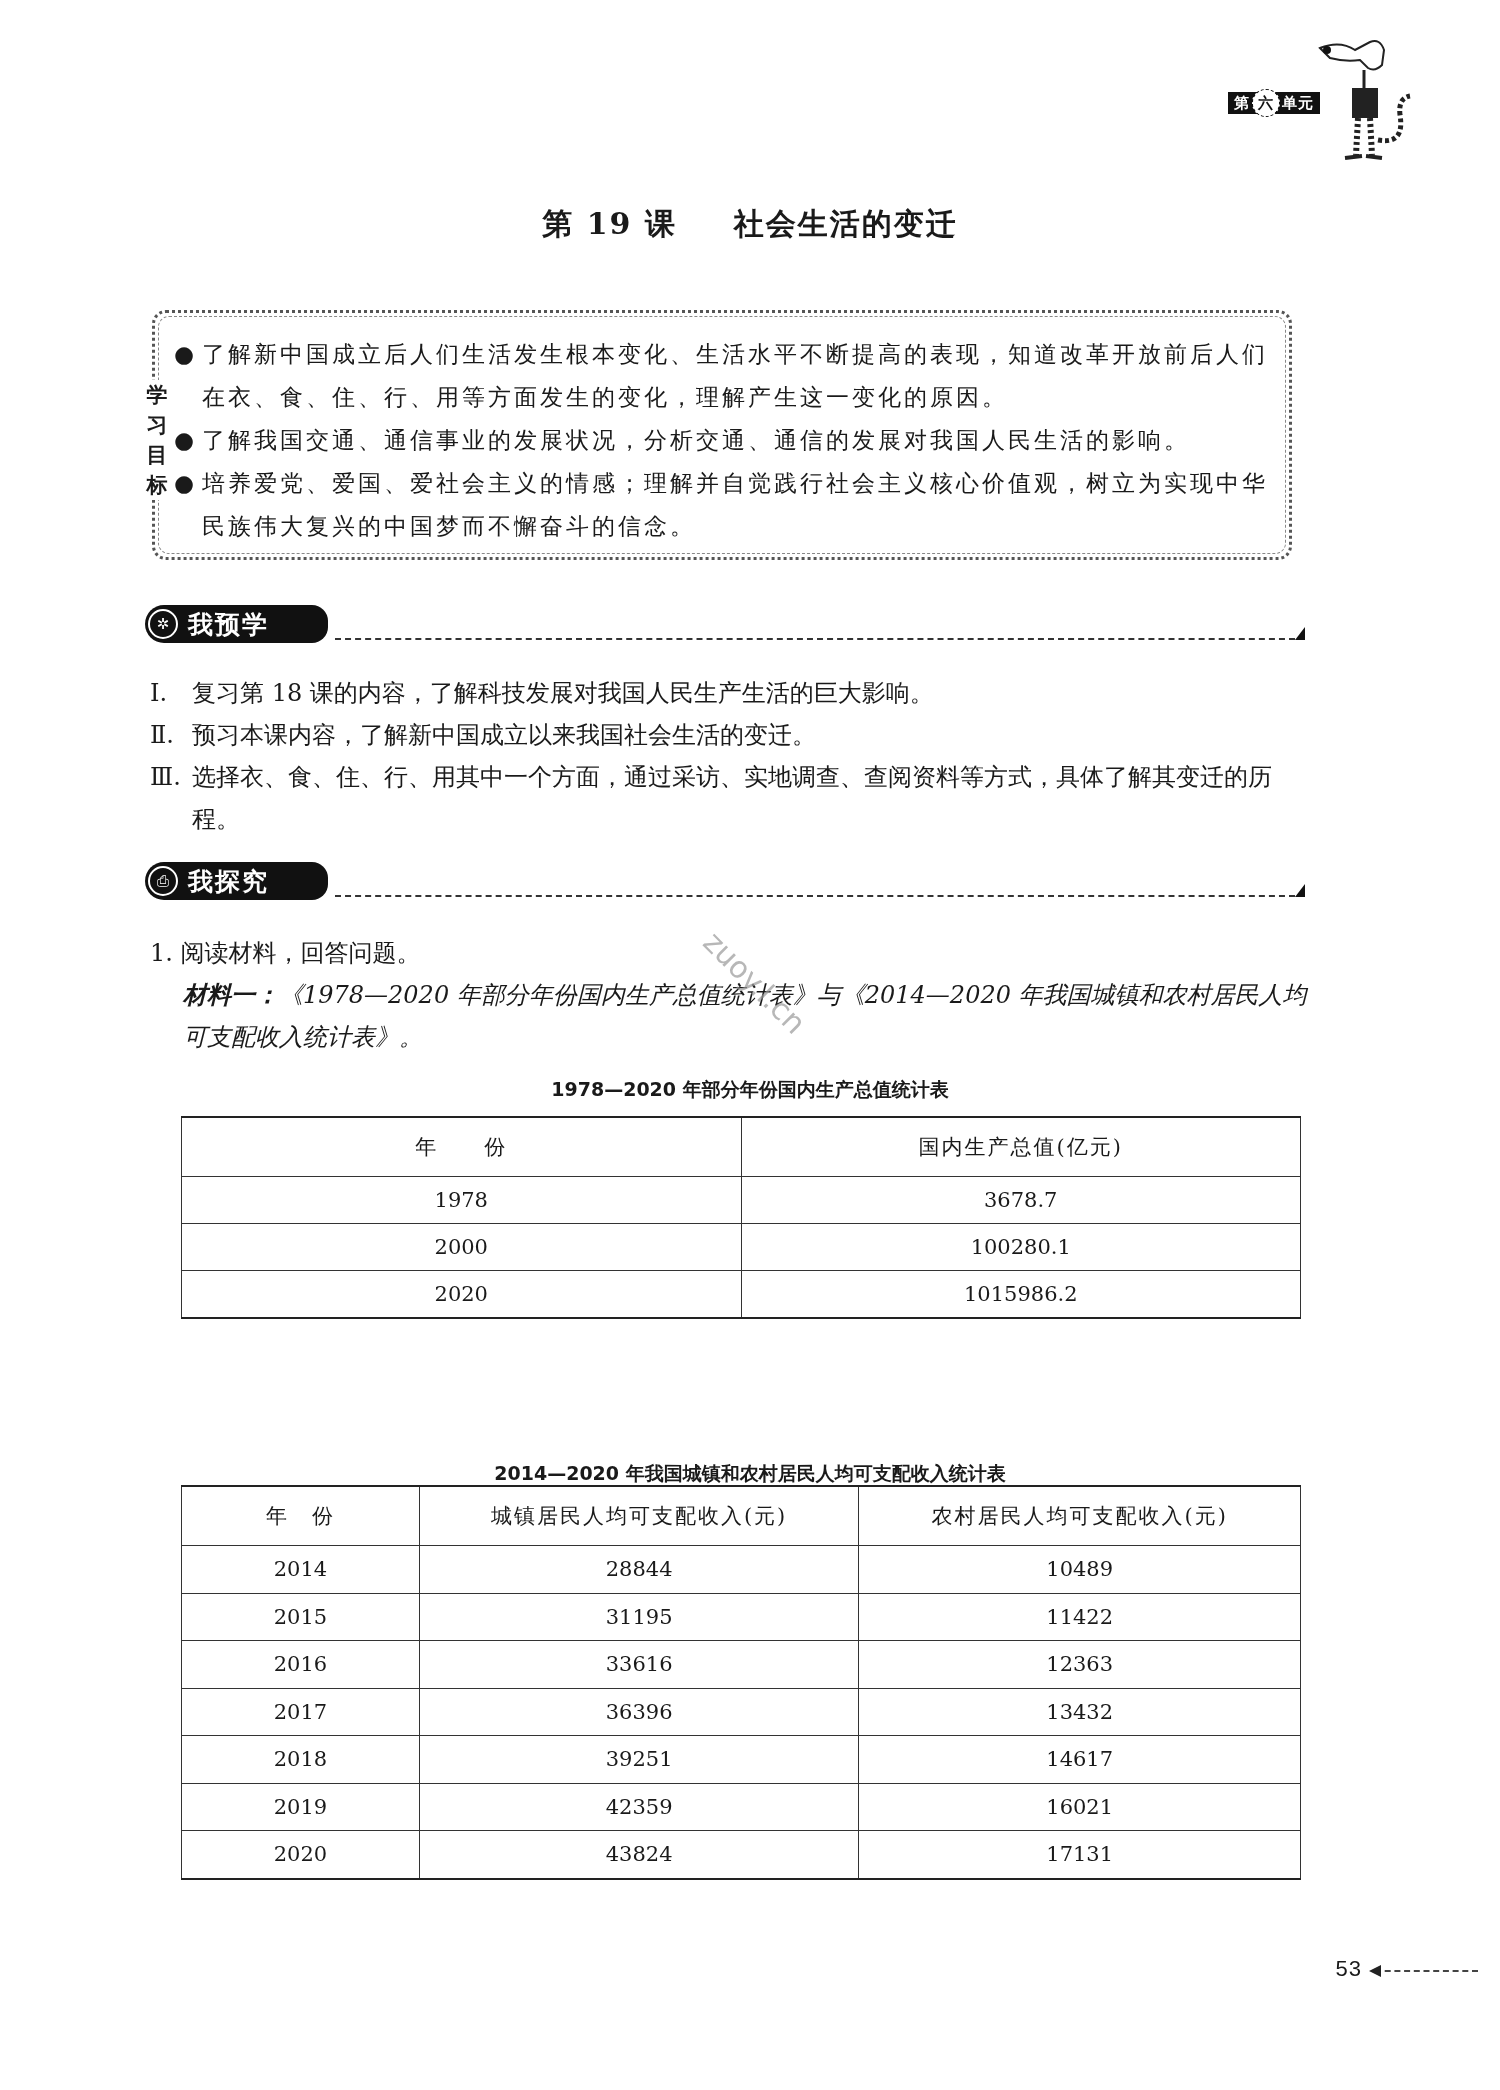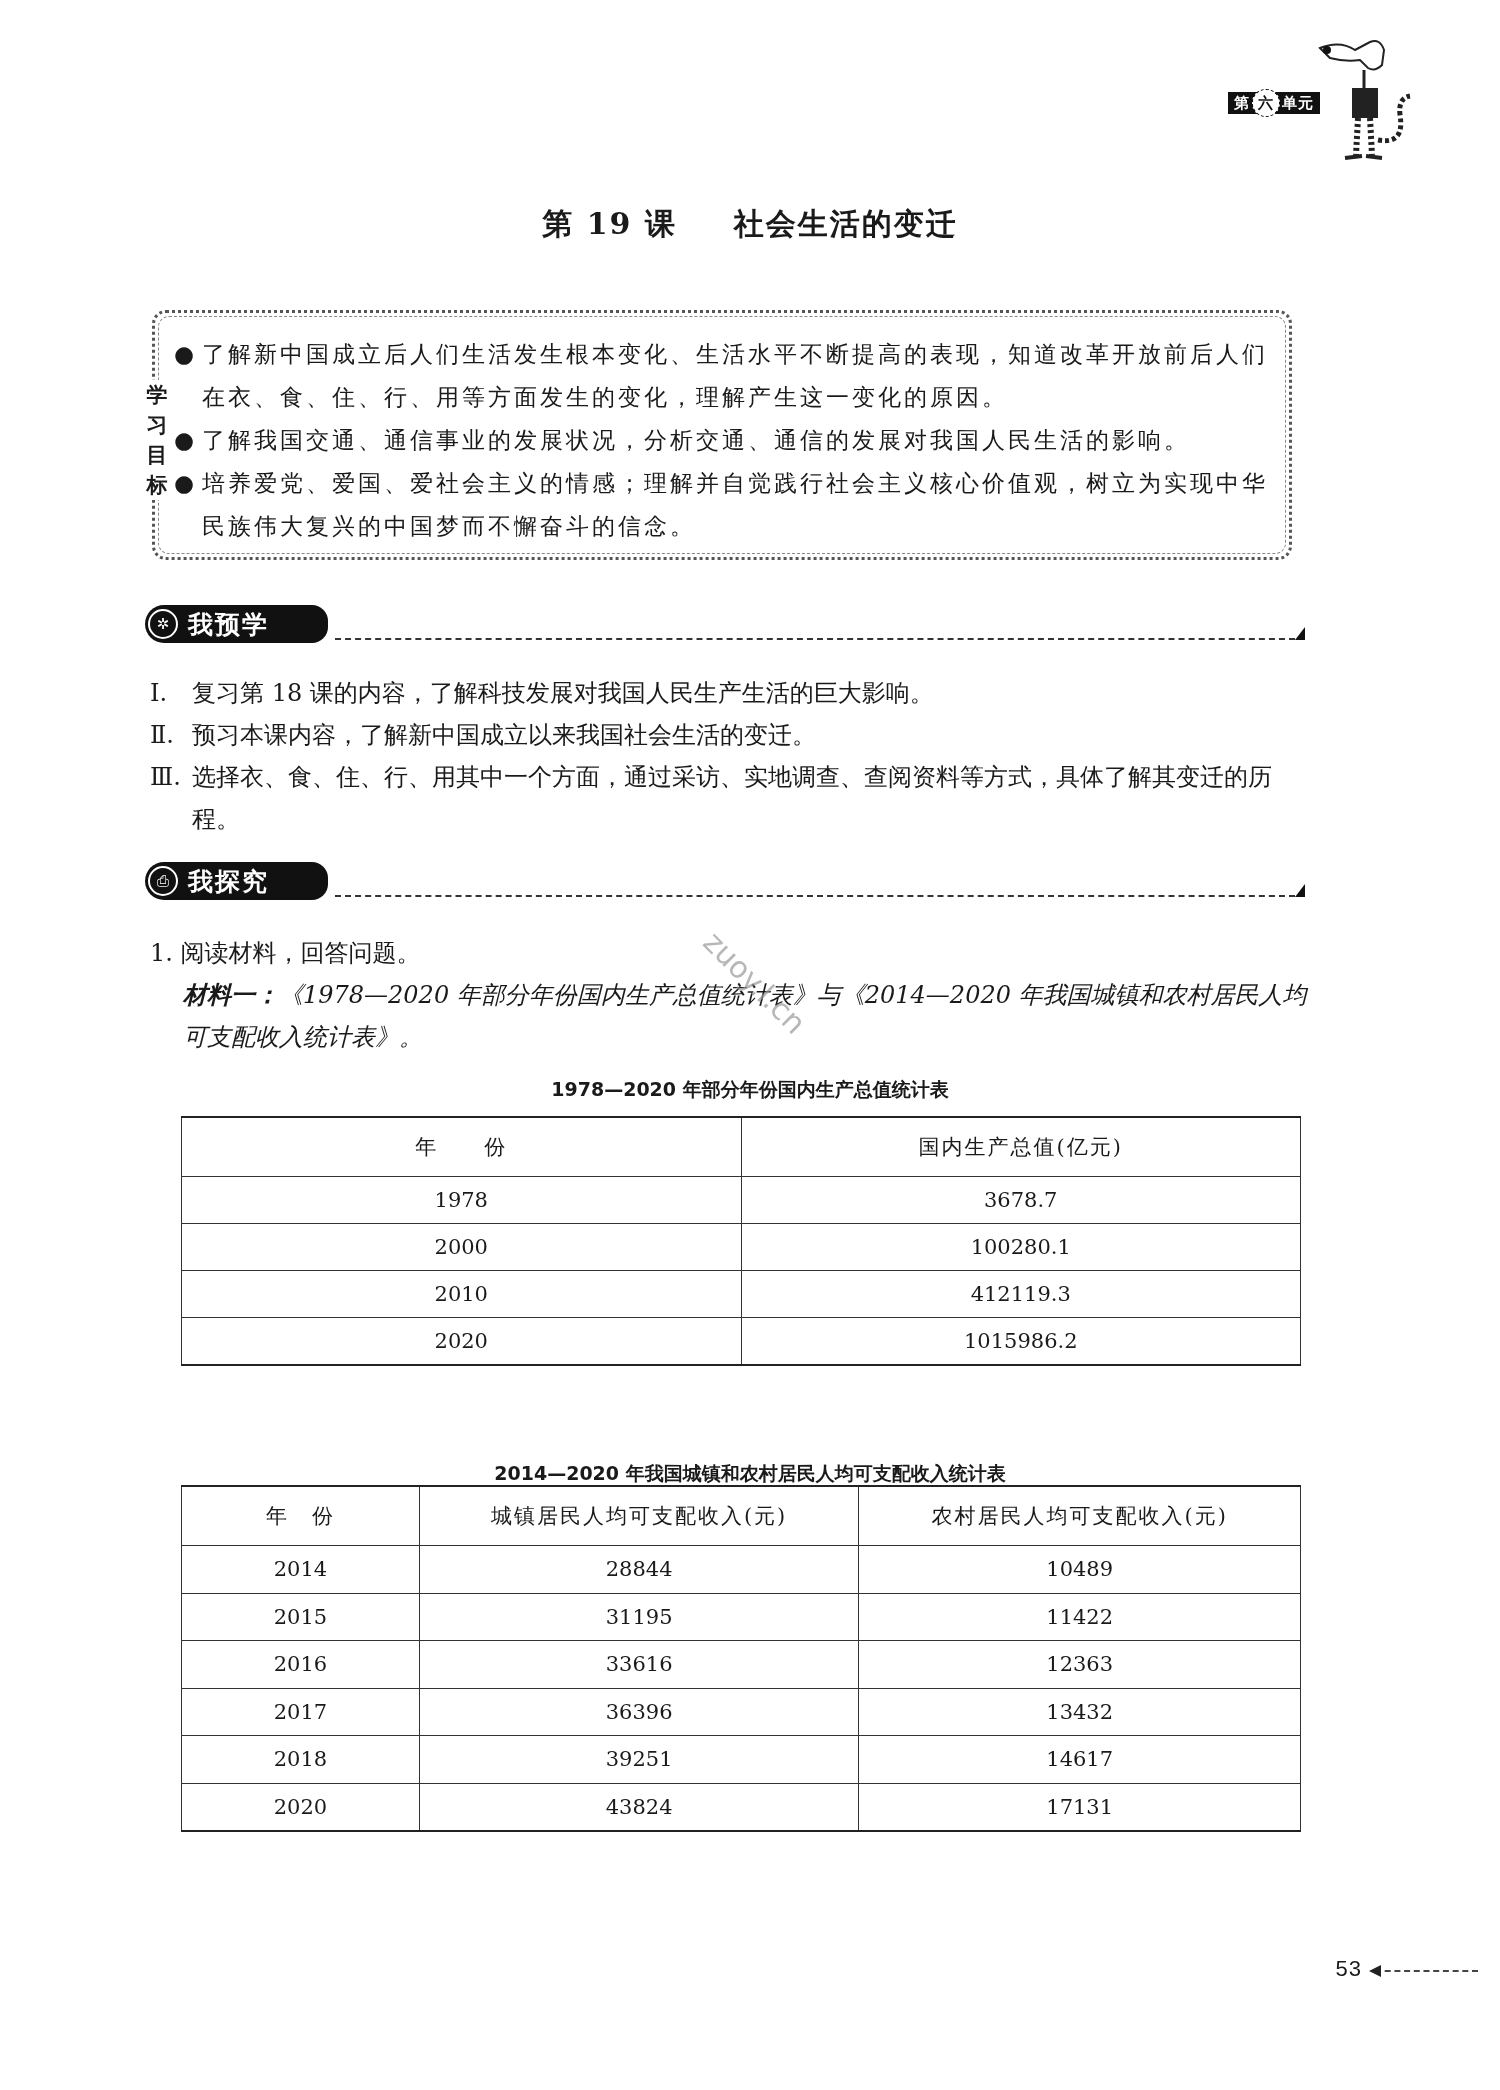--- a/index.html
+++ b/index.html
@@ -221,24 +221,20 @@
     <th>年　　份</th>
     <th>国内生产总值(亿元)</th>
   </tr>
   <tr>
     <td>1978</td>
     <td>3678.7</td>
   </tr>
   <tr>
     <td>2000</td>
     <td>100280.1</td>
-  </tr>
-  <tr>
-    <td>2010</td>
-    <td>412119.3</td>
   </tr>
   <tr>
     <td>2020</td>
     <td>1015986.2</td>
   </tr>
 </tbody>
   </table>
 
 <div class="abs tbl-title" style="top:1453px;margin-top:8px;">2014—2020 年我国城镇和农村居民人均可支配收入统计表</div>
 <table class="data" id="income-table">
@@ -272,20 +268,25 @@
     <td>2017</td>
     <td>36396</td>
     <td>13432</td>
   </tr>
   <tr>
     <td>2018</td>
     <td>39251</td>
     <td>14617</td>
   </tr>
   <tr>
+    <td>2019</td>
+    <td>42359</td>
+    <td>16021</td>
+  </tr>
+  <tr>
     <td>2020</td>
     <td>43824</td>
     <td>17131</td>
   </tr>
 </tbody>
   </table>
 
 <div class="abs page-num">53</div>
 <div class="abs page-arrow"></div>
 

